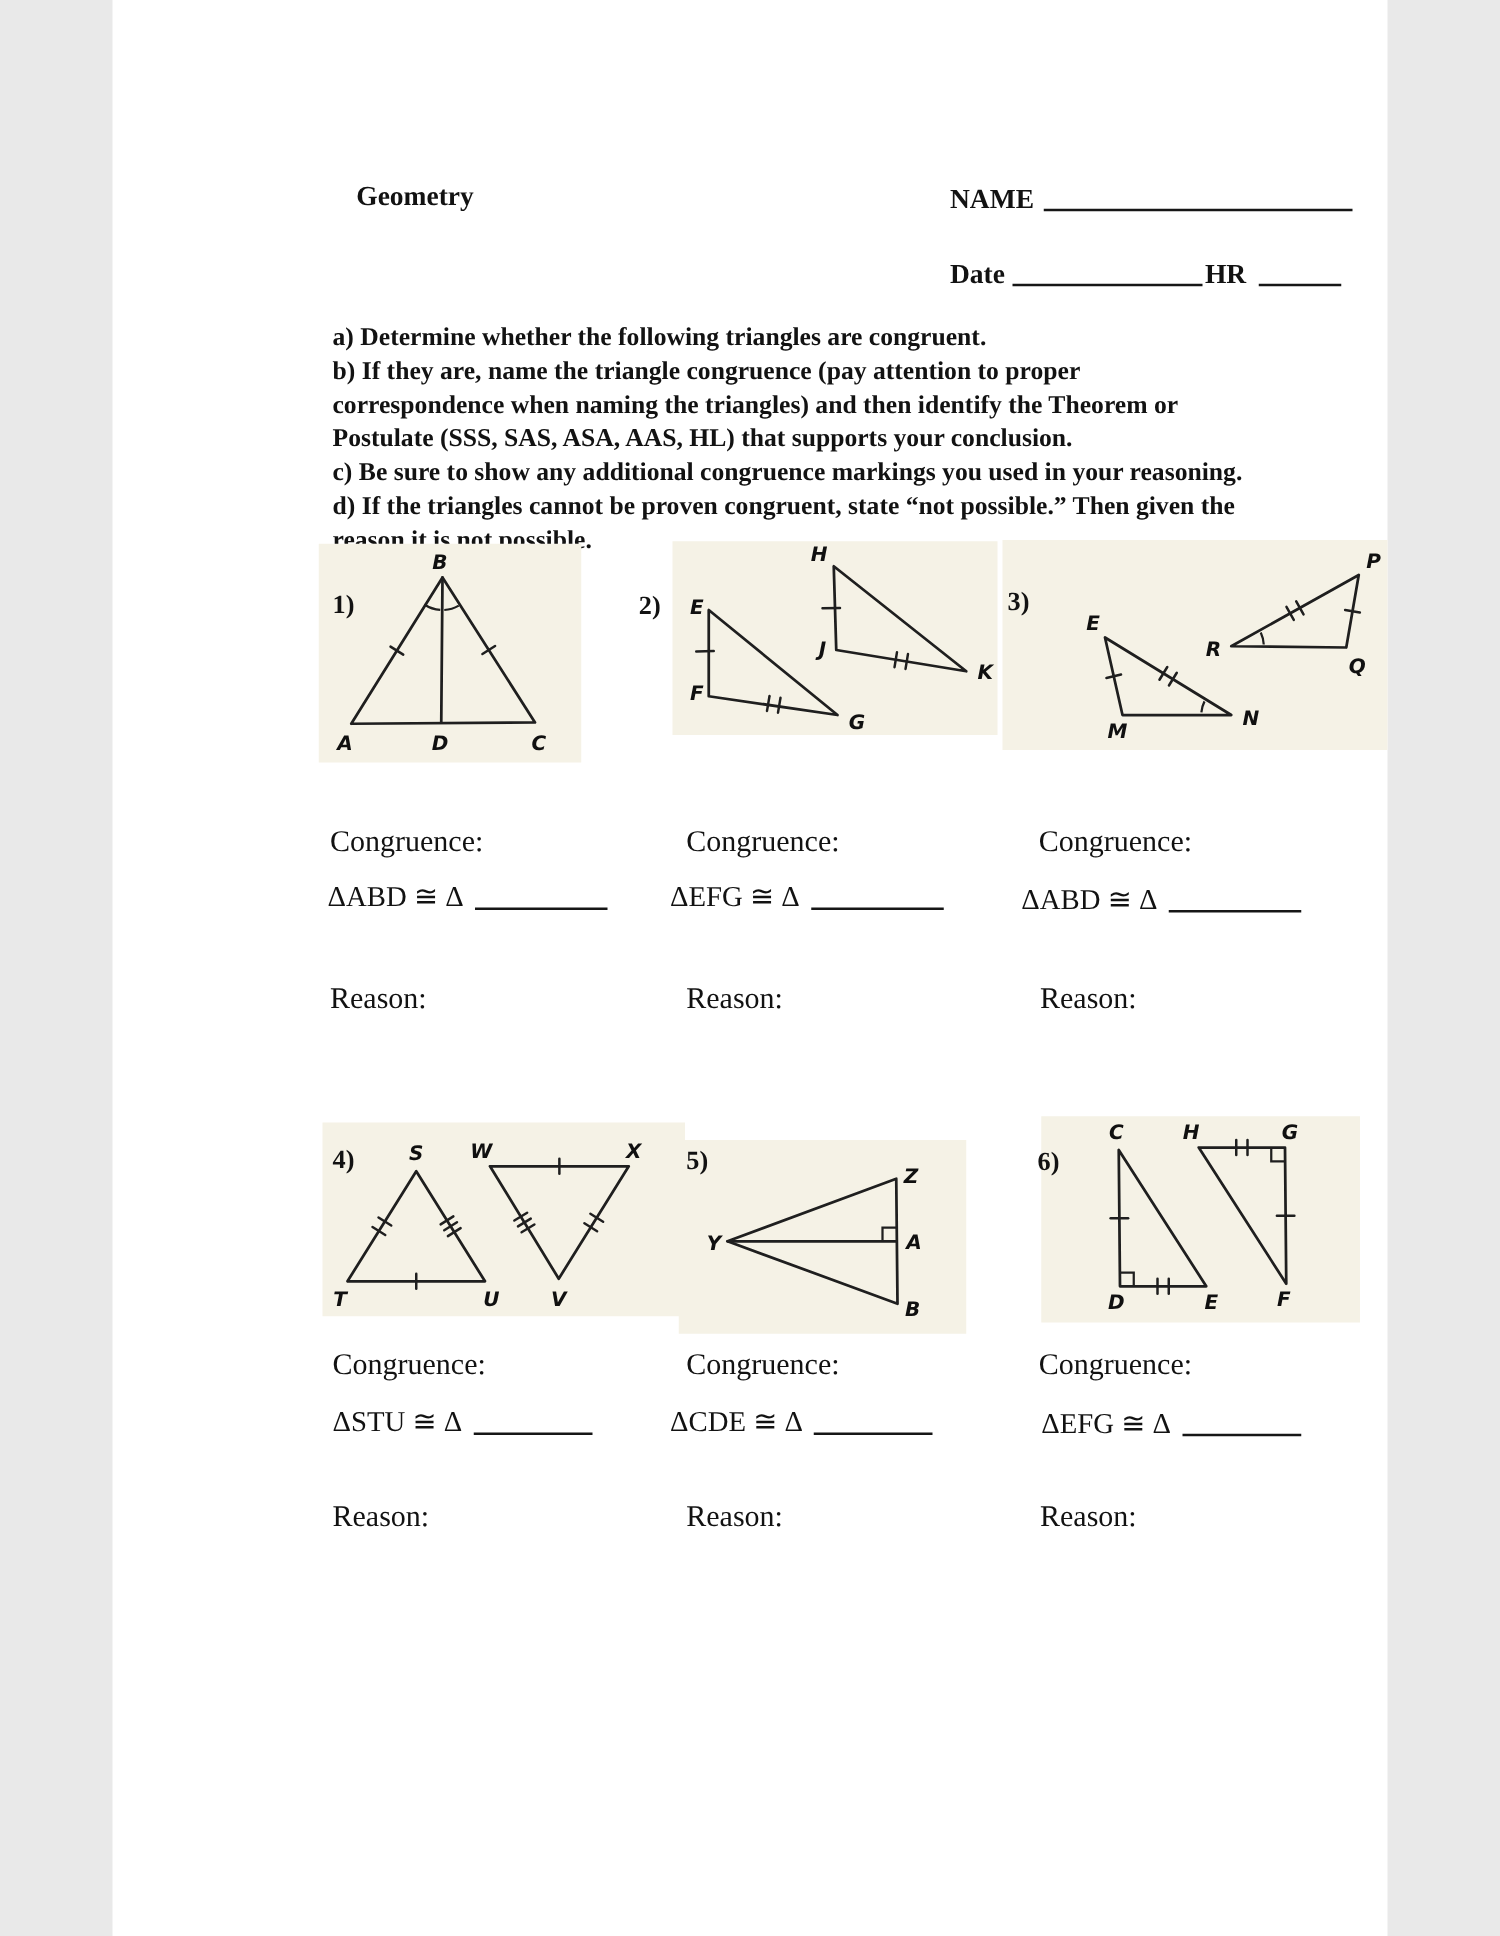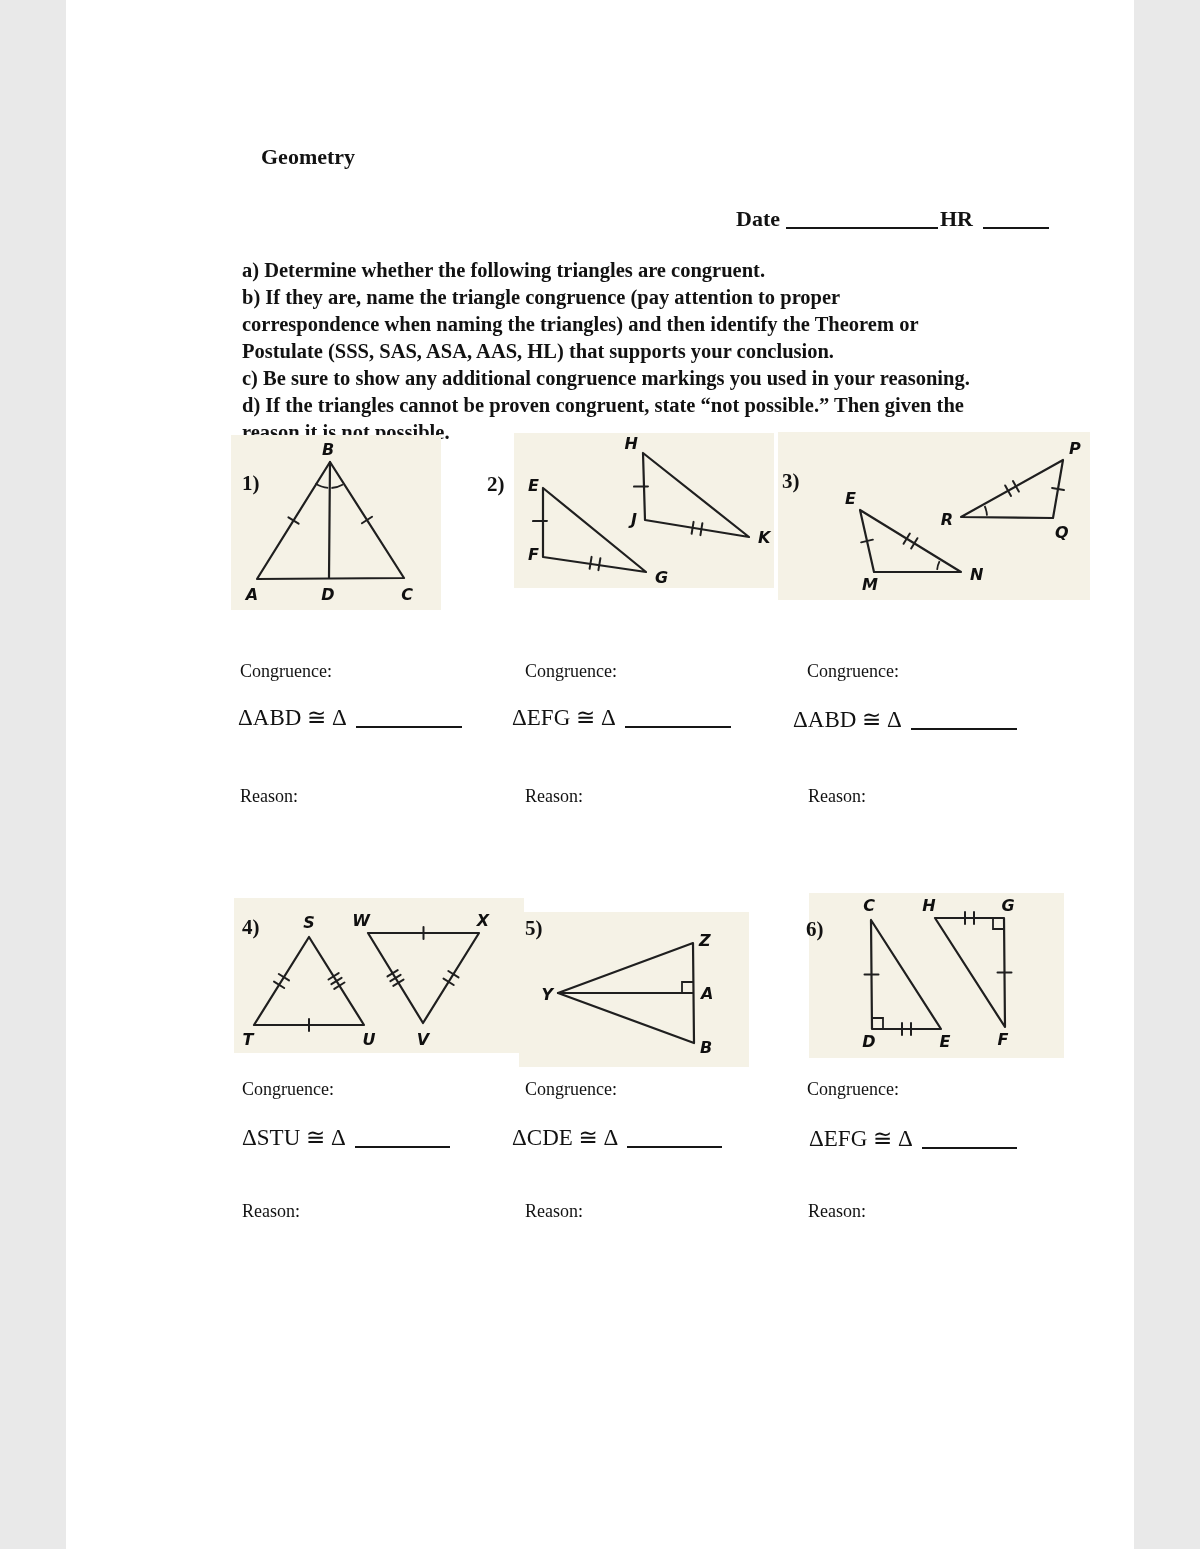--- a/index.html
+++ b/index.html
@@ -1,27 +1,26 @@
 <!DOCTYPE html>
 <html><head>
 <meta charset="utf-8">
 <style>
   html,body{margin:0;padding:0;background:#e9e9e9;}
   .page{
     position:relative;width:1020px;height:1549px;margin:0 auto;
     background:#ffffff;color:#121212;
     font-family:"Liberation Serif","DejaVu Serif",serif;
     overflow:hidden;
-    padding-left:48px;
   }
   .abs{position:absolute;}
   .hdr{font-size:22px;font-weight:bold;white-space:nowrap;}
   .instr{font-size:20.5px;font-weight:bold;line-height:27px;white-space:nowrap;}
   .pnum{font-size:21px;font-weight:bold;z-index:3;}
-  .lbl{font-size:18px;white-space:nowrap;}
+  .lbl{font-size:24px;white-space:nowrap;}
   .eq{font-size:23px;font-weight:normal;white-space:nowrap;}
   .blank{
     display:inline-block;height:1em;border-bottom:2.2px solid #161616;
     position:relative;top:3px;
   }
   .b-name{width:247px;margin-left:8px;}
   .b-date{width:152px;margin-left:6px;}
   .b-hr{width:66px;margin-left:10px;}
   .b-eq1{width:106px;margin-left:9px;}
   .b-eq2{width:95px;margin-left:9px;}
@@ -31,20 +30,23 @@
   .arc,.ra{stroke:#1f1f1f;stroke-width:1.8;fill:none;}
   text.v{font-family:"DejaVu Sans",sans-serif;font-style:italic;font-weight:bold;font-size:16px;fill:#101010;}
 </style>
 </head>
 <body>
 
 <div class="page">
 
   <div class="abs hdr" style="left:195px;top:144px">Geometry</div>
 
+  <div class="abs hdr" style="left:670px;top:142px">
+    <span>NAME</span><span class="blank b-name"></span>
+  </div>
   <div class="abs instr" style="left:176px;top:257px">
     <div>a) Determine whether the following triangles are congruent.</div>
     <div>b) If they are, name the triangle congruence (pay attention to proper</div>
     <div>correspondence when naming the triangles) and then identify the Theorem or</div>
     <div>Postulate (SSS, SAS, ASA, AAS, HL) that supports your conclusion.</div>
     <div>c) Be sure to show any additional congruence markings you used in your reasoning.</div>
     <div>d) If the triangles cannot be proven congruent, state “not possible.”  Then given the</div>
     <div>reason it is not possible.</div>
   </div>
 

